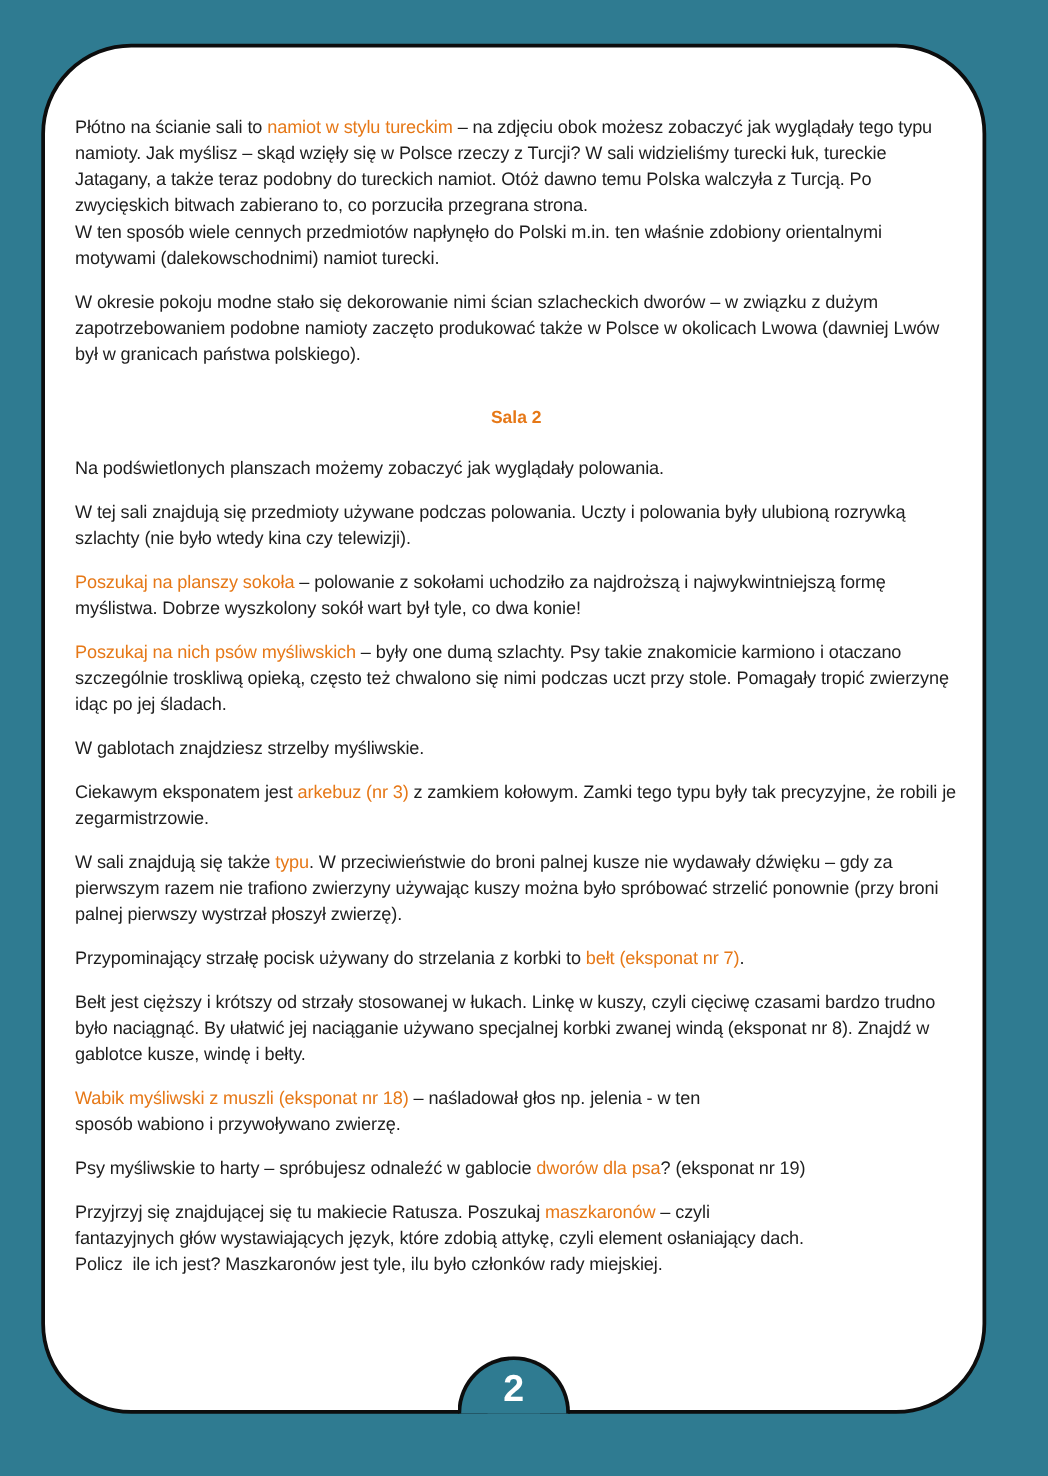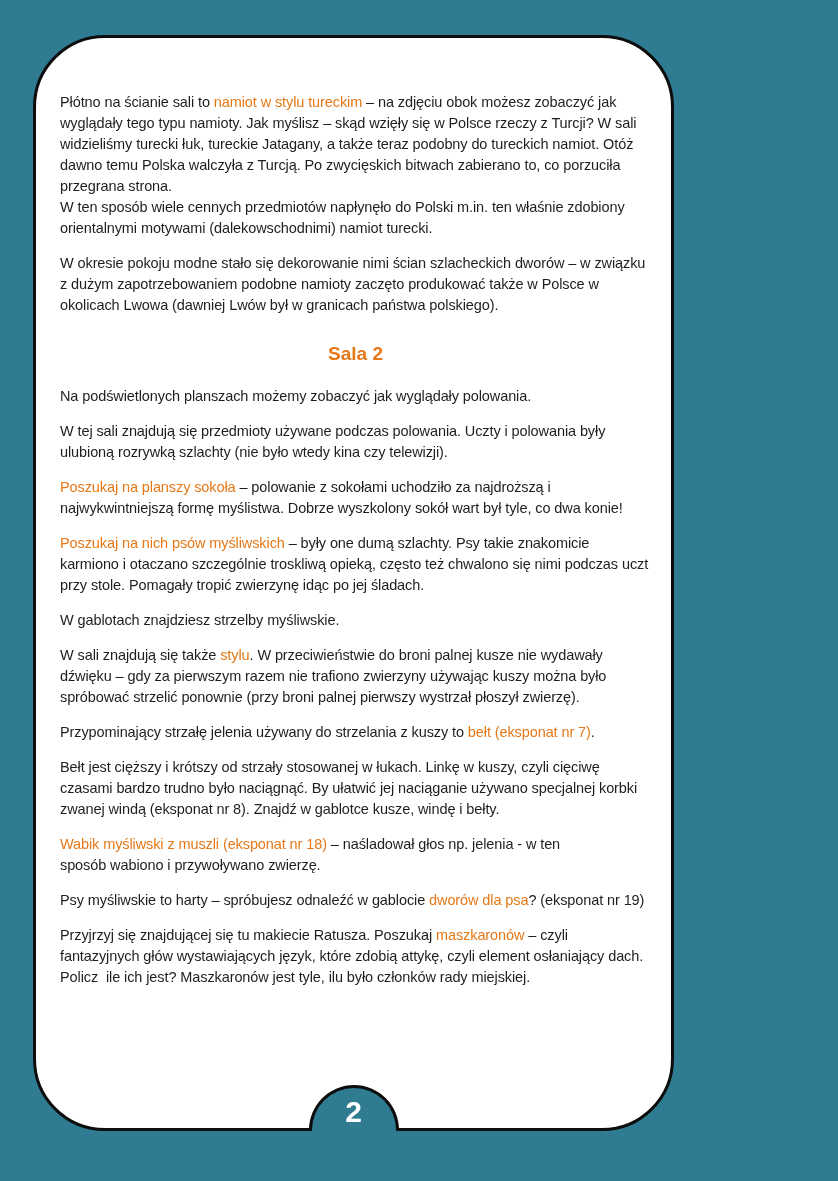--- a/index.html
+++ b/index.html
@@ -13,21 +13,21 @@
   html,body{width:838px;height:1181px;}
   body{
     background:var(--bg);
     font-family:"Liberation Sans", sans-serif;
     position:relative;
     overflow:hidden;
   }
   .card{
     position:absolute;
     left:33px; top:35px;
-    width:641px; height:1096px;
+    width:756px; height:1096px;
     background:var(--card);
     border:3px solid var(--border);
     border-radius:72px;
   }
   .content{
     padding:54px 20px 0 24px;
     height:1080px;
     overflow:hidden;
   }
   .para{
@@ -35,21 +35,21 @@
     line-height:21px;
     color:var(--text);
     margin:0 0 14px 0;
     white-space:pre-wrap;
     letter-spacing:-0.1px;
   }
   .accent{ color:var(--accent); }
   .heading{
     text-align:center;
     color:var(--accent);
-    font-size:19px;
+    font-size:14px;
     font-weight:700;
     line-height:24px;
     margin:26px 0 20px 0;
   }
   .page-tab{
     position:absolute;
     left:50%; bottom:-3px;
     width:90px; height:46px;
     margin-left:-45px;
     background:var(--bg);
@@ -75,22 +75,23 @@
   <div class="content" id="content">
       <p class="para"><span class="seg">Płótno na ścianie sali to </span><span class="seg accent">namiot w stylu tureckim</span><span class="seg"> – na zdjęciu obok możesz zobaczyć jak wyglądały tego typu namioty. Jak myślisz – skąd wzięły się w Polsce rzeczy z Turcji? W sali widzieliśmy turecki łuk, tureckie Jatagany, a także teraz podobny do tureckich namiot. Otóż dawno temu Polska walczyła z Turcją. Po zwycięskich bitwach zabierano to, co porzuciła przegrana strona.
 W ten sposób wiele cennych przedmiotów napłynęło do Polski m.in. ten właśnie zdobiony orientalnymi motywami (dalekowschodnimi) namiot turecki.</span></p>
       <p class="para"><span class="seg">W okresie pokoju modne stało się dekorowanie nimi ścian szlacheckich dworów – w związku z dużym zapotrzebowaniem podobne namioty zaczęto produkować także w Polsce w okolicach Lwowa (dawniej Lwów był w granicach państwa polskiego).</span></p>
       <div class="heading">Sala 2</div>
       <p class="para"><span class="seg">Na podświetlonych planszach możemy zobaczyć jak wyglądały polowania.</span></p>
       <p class="para"><span class="seg">W tej sali znajdują się przedmioty używane podczas polowania. Uczty i polowania były ulubioną rozrywką szlachty (nie było wtedy kina czy telewizji).</span></p>
       <p class="para"><span class="seg accent">Poszukaj na planszy sokoła</span><span class="seg"> – polowanie z sokołami uchodziło za najdroższą i najwykwintniejszą formę myślistwa. Dobrze wyszkolony sokół wart był tyle, co dwa konie!</span></p>
       <p class="para"><span class="seg accent">Poszukaj na nich psów myśliwskich</span><span class="seg"> – były one dumą szlachty. Psy takie znakomicie karmiono i otaczano szczególnie troskliwą opieką, często też chwalono się nimi podczas uczt przy stole. Pomagały tropić zwierzynę idąc po jej śladach.</span></p>
       <p class="para"><span class="seg">W gablotach znajdziesz strzelby myśliwskie.</span></p>
-      <p class="para"><span class="seg">W sali znajdują się także </span><span class="seg accent">stylu</span><span class="seg">. W przeciwieństwie do broni palnej kusze nie wydawały dźwięku – gdy za pierwszym razem nie trafiono zwierzyny używając kuszy można było spróbować strzelić ponownie (przy broni palnej pierwszy wystrzał płoszył zwierzę).</span></p>
-      <p class="para"><span class="seg">Przypominający strzałę jelenia używany do strzelania z kuszy to </span><span class="seg accent">bełt (eksponat nr 7)</span><span class="seg">.</span></p>
+      <p class="para"><span class="seg">Ciekawym eksponatem jest </span><span class="seg accent">arkebuz (nr 3)</span><span class="seg"> z zamkiem kołowym. Zamki tego typu były tak precyzyjne, że robili je zegarmistrzowie.</span></p>
+      <p class="para"><span class="seg">W sali znajdują się także </span><span class="seg accent">typu</span><span class="seg">. W przeciwieństwie do broni palnej kusze nie wydawały dźwięku – gdy za pierwszym razem nie trafiono zwierzyny używając kuszy można było spróbować strzelić ponownie (przy broni palnej pierwszy wystrzał płoszył zwierzę).</span></p>
+      <p class="para"><span class="seg">Przypominający strzałę pocisk używany do strzelania z korbki to </span><span class="seg accent">bełt (eksponat nr 7)</span><span class="seg">.</span></p>
       <p class="para"><span class="seg">Bełt jest cięższy i krótszy od strzały stosowanej w łukach. Linkę w kuszy, czyli cięciwę czasami bardzo trudno było naciągnąć. By ułatwić jej naciąganie używano specjalnej korbki zwanej windą (eksponat nr 8). Znajdź w gablotce kusze, windę i bełty.</span></p>
       <p class="para"><span class="seg accent">Wabik myśliwski z muszli (eksponat nr 18)</span><span class="seg"> – naśladował głos np. jelenia - w ten
 sposób wabiono i przywoływano zwierzę.</span></p>
       <p class="para"><span class="seg">Psy myśliwskie to harty – spróbujesz odnaleźć w gablocie </span><span class="seg accent">dworów dla psa</span><span class="seg">? (eksponat nr 19)</span></p>
       <p class="para"><span class="seg">Przyjrzyj się znajdującej się tu makiecie Ratusza. Poszukaj </span><span class="seg accent">maszkaronów</span><span class="seg"> – czyli
 fantazyjnych głów wystawiających język, które zdobią attykę, czyli element osłaniający dach.
 Policz  ile ich jest? Maszkaronów jest tyle, ilu było członków rady miejskiej.</span></p>
     </div>
   <div class="page-tab">
     <span class="page-num">2</span>

